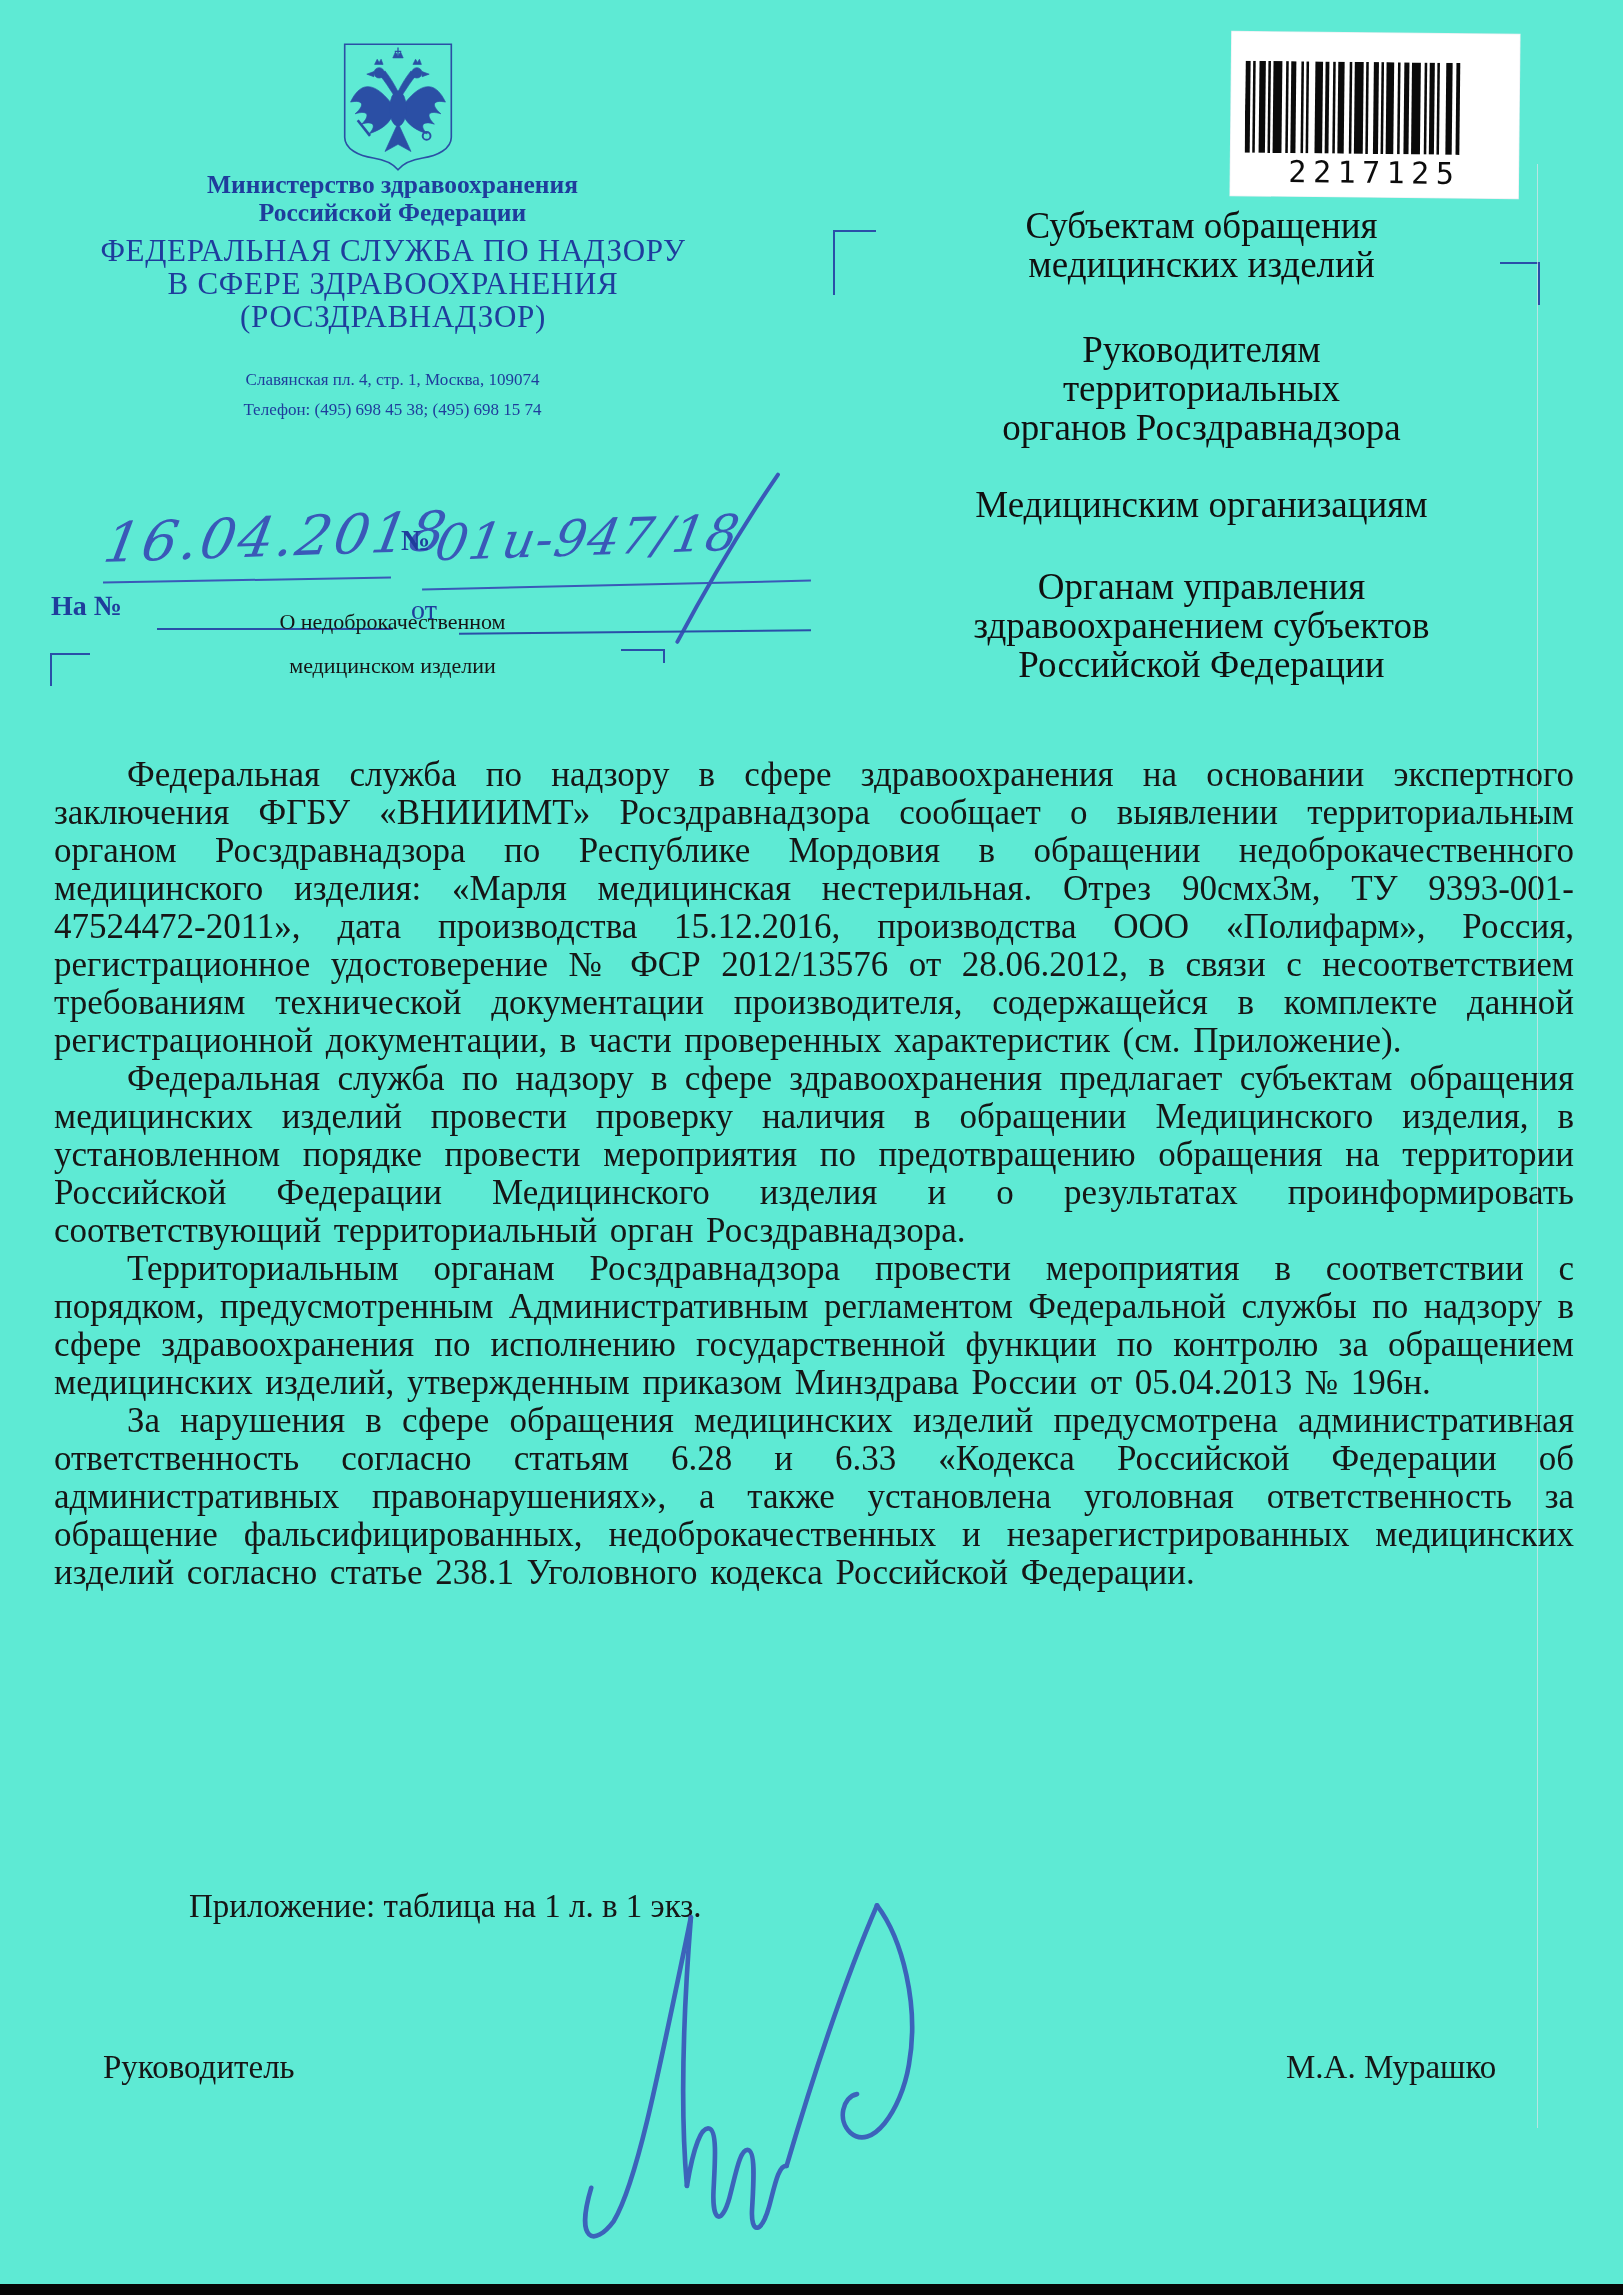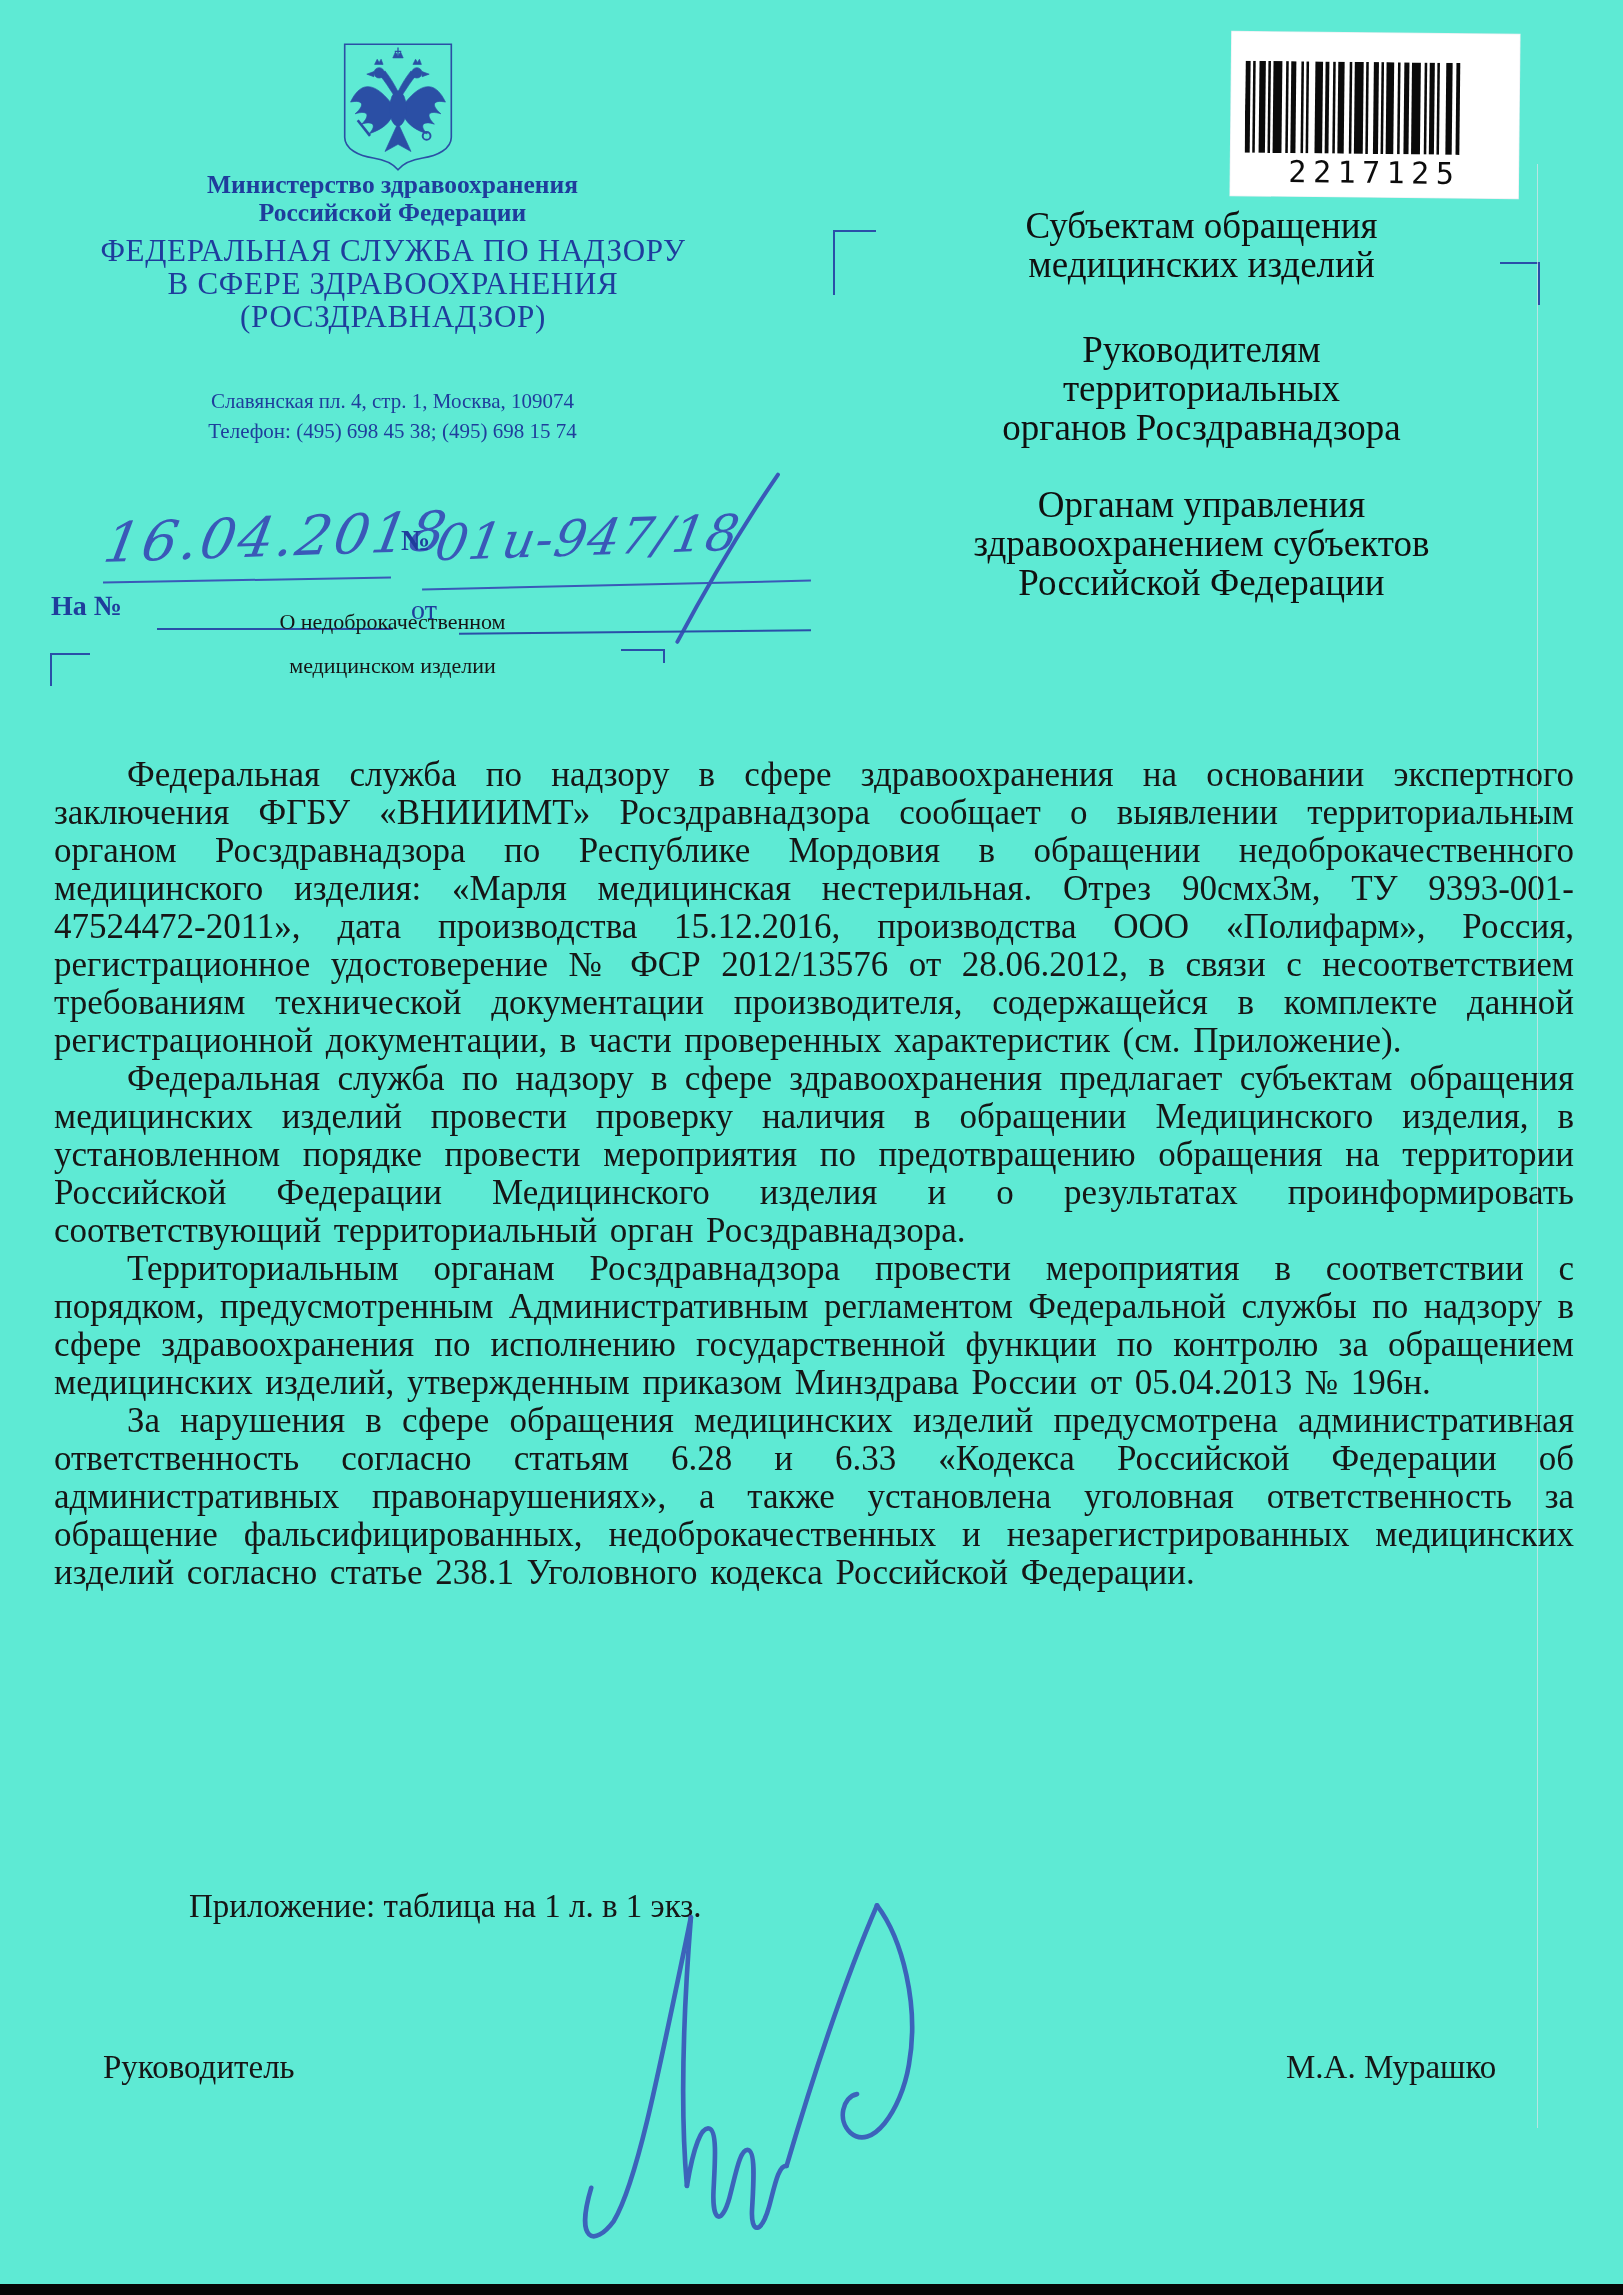--- a/index.html
+++ b/index.html
@@ -5,22 +5,22 @@
   html,body{margin:0;padding:0;background:#888;}
   .page{position:relative;width:1624px;height:2295px;background:#5eead4;overflow:hidden;
         font-family:"Liberation Serif", serif;color:#161616;}
   
   .emblem{position:absolute;left:339px;top:41px;width:118px;height:130px;}
   .lh-blue{color:#1f3d9c;}
   .ministry{position:absolute;left:98px;top:171px;width:589px;text-align:center;
             font-size:25.5px;line-height:28px;font-weight:bold;white-space:pre-line;}
   .service{position:absolute;left:59px;top:234px;width:668px;text-align:center;
            font-size:31px;line-height:33px;font-weight:normal;white-space:pre-line;letter-spacing:0.7px;}
-  .address{position:absolute;left:98px;top:387px;width:589px;text-align:center;
-           font-size:21px;line-height:29.5px;}
+  .address{position:absolute;left:98px;top:365px;width:589px;text-align:center;
+           font-size:17px;line-height:29.5px;}
   
   .ink{color:#3a58b8;}
   .hw{font-family:"DejaVu Serif", serif;font-style:italic;transform:skewX(-12deg) rotate(-2deg);}
   .hw-date{position:absolute;left:106px;top:505px;font-size:55px;letter-spacing:2.6px;}
   .no-sign{position:absolute;left:401px;top:524px;font-size:29px;font-weight:bold;}
   .hw-number{position:absolute;left:437px;top:509px;font-size:50px;letter-spacing:1.3px;}
   .u-line{position:absolute;height:2px;background:#3a58b8;}
   .slash{position:absolute;left:668px;top:468px;width:118px;height:183px;}
   .na-no{position:absolute;left:51px;top:590px;font-size:28px;font-weight:bold;}
   .ot{position:absolute;left:411px;top:594px;font-size:28px;}
@@ -160,20 +160,21 @@
     </svg>
     <div class="barcode-num">2217125</div>
   </div>
 
   <div class="recipients">
     <div class="recipient">Субъектам обращения
 медицинских изделий</div>
     <div class="recipient">Руководителям
 территориальных
 органов Росздравнадзора</div>
+    <div class="recipient">Медицинским организациям</div>
     <div class="recipient">Органам управления
 здравоохранением субъектов
 Российской Федерации</div>
   </div>
 
   <div class="body-text">
     <p>Федеральная служба по надзору в сфере здравоохранения на основании экспертного заключения ФГБУ «ВНИИИМТ» Росздравнадзора сообщает о выявлении территориальным органом Росздравнадзора по Республике Мордовия в обращении недоброкачественного медицинского изделия: «Марля медицинская нестерильная. Отрез 90смх3м, ТУ 9393-001-47524472-2011», дата производства 15.12.2016, производства ООО «Полифарм», Россия, регистрационное удостоверение № ФСР 2012/13576 от 28.06.2012, в связи с несоответствием требованиям технической документации производителя, содержащейся в комплекте данной регистрационной документации, в части проверенных характеристик (см. Приложение).</p>
     <p>Федеральная служба по надзору в сфере здравоохранения предлагает субъектам обращения медицинских изделий провести проверку наличия в обращении Медицинского изделия, в установленном порядке провести мероприятия по предотвращению обращения на территории Российской Федерации Медицинского изделия и о результатах проинформировать соответствующий территориальный орган Росздравнадзора.</p>
     <p>Территориальным органам Росздравнадзора провести мероприятия в соответствии с порядком, предусмотренным Административным регламентом Федеральной службы по надзору в сфере здравоохранения по исполнению государственной функции по контролю за обращением медицинских изделий, утвержденным приказом Минздрава России от 05.04.2013 № 196н.</p>
     <p>За нарушения в сфере обращения медицинских изделий предусмотрена административная ответственность согласно статьям 6.28 и 6.33 «Кодекса Российской Федерации об административных правонарушениях», а также установлена уголовная ответственность за обращение фальсифицированных, недоброкачественных и незарегистрированных медицинских изделий согласно статье 238.1 Уголовного кодекса Российской Федерации.</p>

